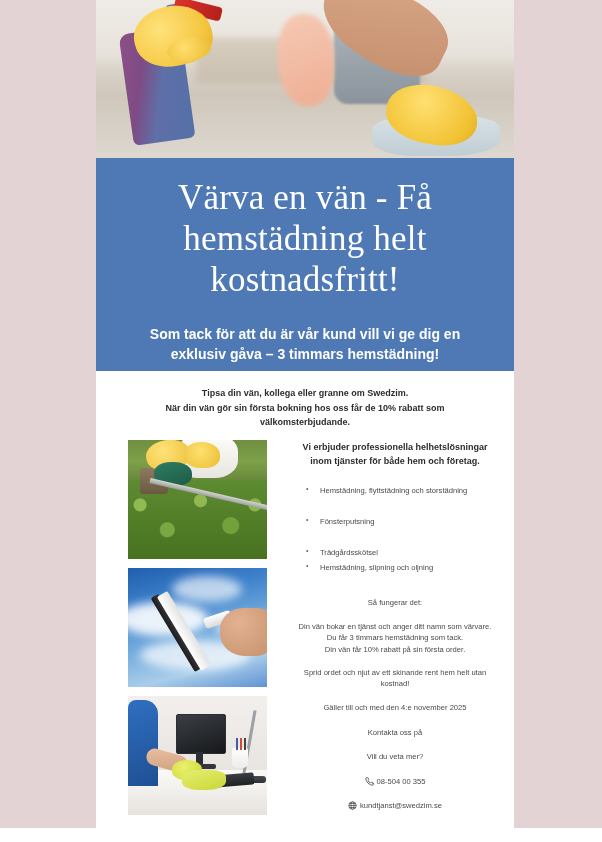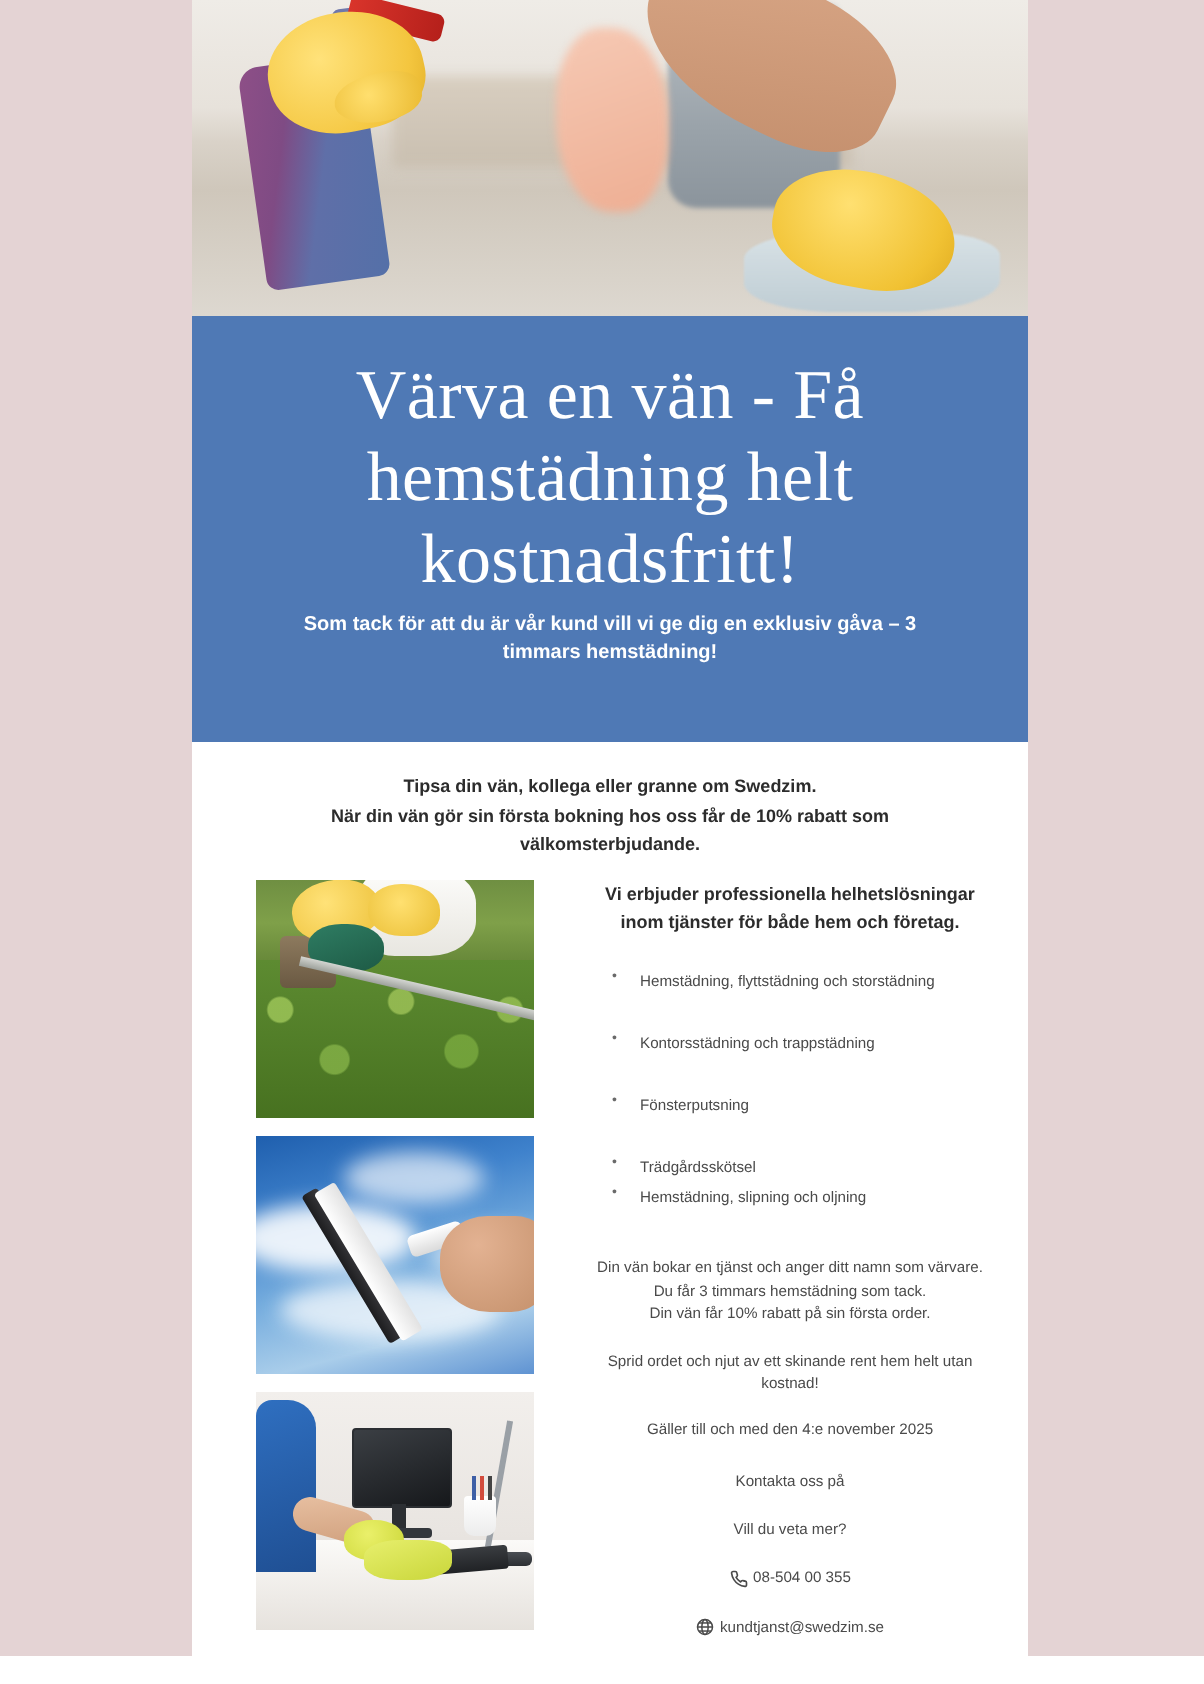--- a/index.html
+++ b/index.html
@@ -135,23 +135,23 @@
   .banner h1 {
     margin: 0;
     font-family: "Liberation Serif", serif;
     font-weight: 400;
     color: #ffffff;
     font-size: 35px;
     line-height: 1.17;
     letter-spacing: .2px;
   }
   .banner .sub {
-    margin: 5px auto 0 auto;
+    margin: 24px auto 0 auto;
     width: 332px;
-    font-size: 10px;
+    font-size: 14px;
     font-weight: bold;
     line-height: 1.42;
     color: #ffffff;
   }
 
   
   .intro {
     position: absolute;
     left: 30px;
     top: 386px;
@@ -465,27 +465,27 @@
       </div>
 
     </div>
 
     <div class="text-col">
 
       <p class="lead">Vi erbjuder professionella helhetslösningar inom tjänster för både hem och företag.</p>
 
       <ul class="services">
         <li>Hemstädning, flyttstädning och storstädning</li>
-        <li class="gap-lg">Kontorsstädning och trappstädning</li>
         <li class="gap-lg">Fönsterputsning</li>
         <li class="gap-lg">Trädgårdsskötsel</li>
         <li class="gap-sm">Hemstädning, slipning och oljning</li>
       </ul>
 
       <div class="howto">
+        <div class="blk">Så fungerar det:</div>
         <div class="blk" style="white-space:pre-line">Din vän bokar en tjänst och anger ditt namn som värvare.
 Du får 3 timmars hemstädning som tack.
 Din vän får 10% rabatt på sin första order.</div>
         <div class="blk">Sprid ordet och njut av ett skinande rent hem helt utan kostnad!</div>
         <div class="blk">Gäller till och med den 4:e november 2025</div>
       </div>
 
       <div class="contact">
         <div class="row">Kontakta oss på</div>
         <div class="row">Vill du veta mer?</div>

